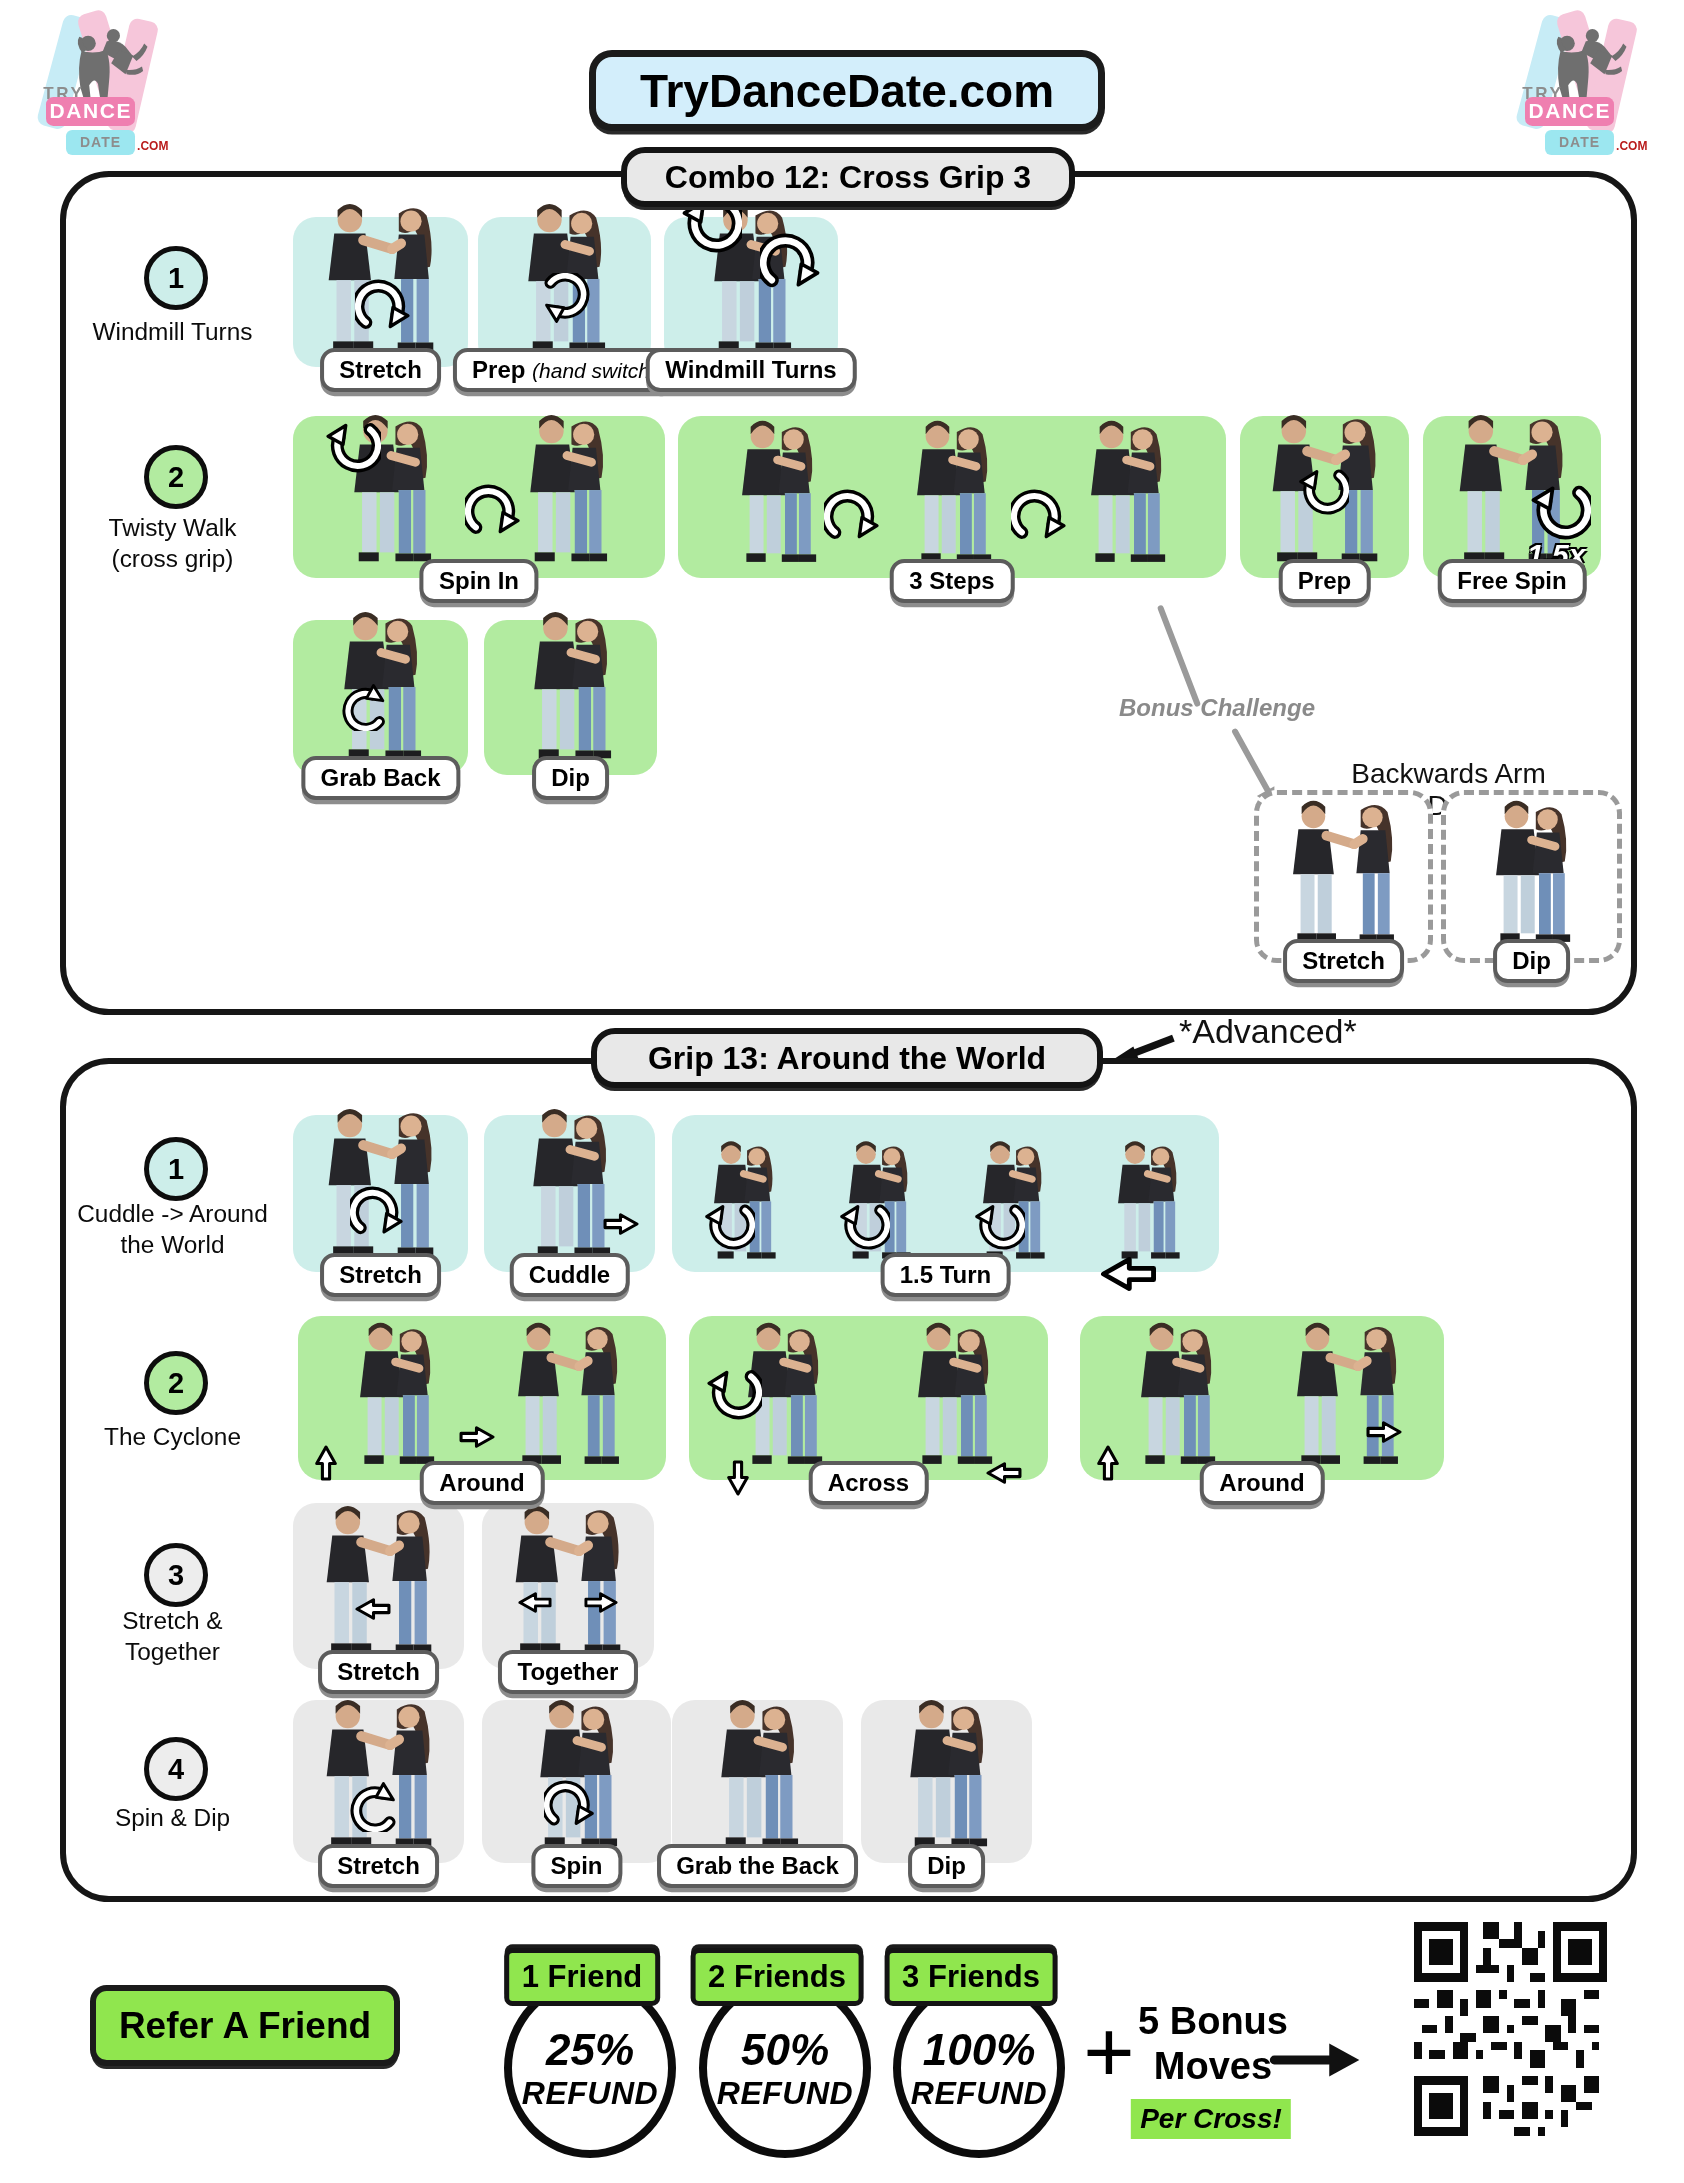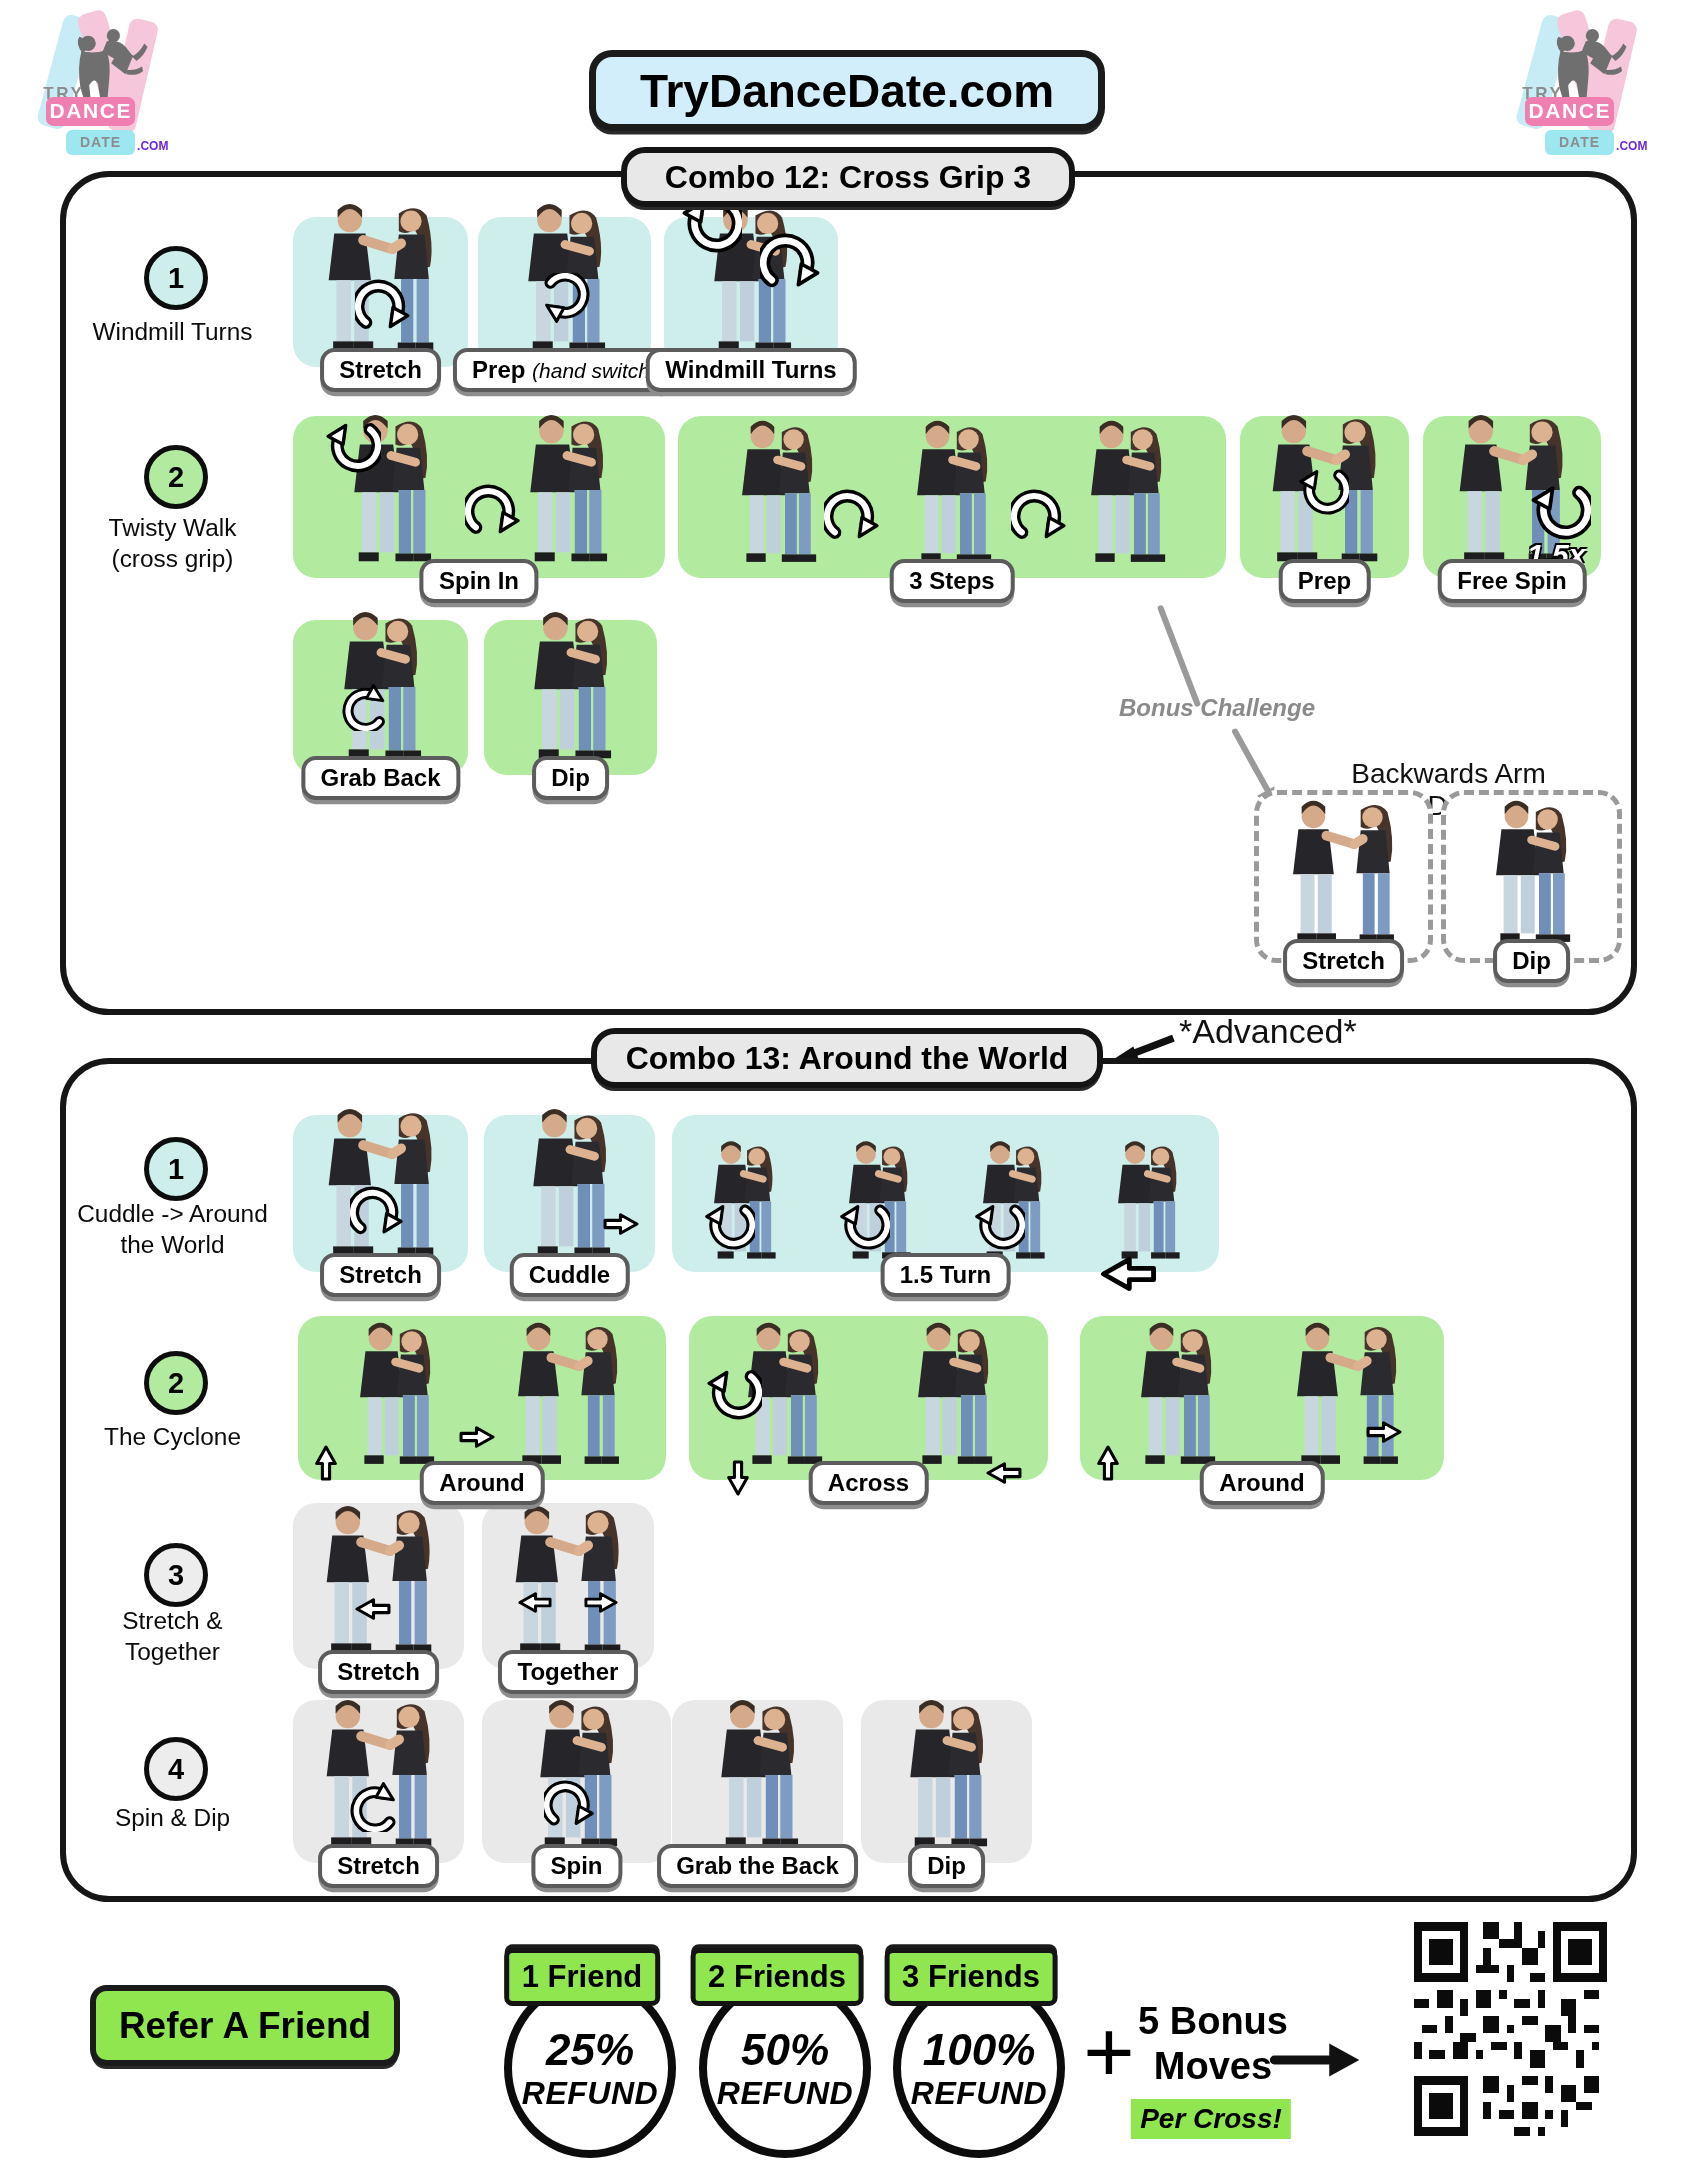--- a/index.html
+++ b/index.html
@@ -25,21 +25,21 @@
   .lsil{position:absolute;left:10.4px;top:9.4px;}
   .ltry{position:absolute;left:7.3px;top:76px;font-size:17px;font-weight:700;
         letter-spacing:2.6px;color:#8d8d8d;}
   .ldance{position:absolute;left:10.4px;top:89px;width:89px;height:29px;background:#ef7fb0;
           border-radius:7.3px;color:#fff;font-weight:700;font-size:21px;display:flex;
           align-items:center;justify-content:center;letter-spacing:1.6px;}
   .ldaterow{position:absolute;left:30px;top:122px;display:flex;align-items:flex-end;}
   .ldate{width:69px;height:25px;background:#9ce7f0;border-radius:6.2px;color:#8d8d8d;
          font-weight:700;font-size:14px;display:flex;align-items:center;justify-content:center;
          letter-spacing:1px;}
-  .lcom{font-size:12px;font-weight:700;color:#6d28d9;margin-left:2.1px;padding-bottom:2.1px;}
+  .lcom{font-size:12px;font-weight:700;color:#b91c1c;margin-left:2.1px;padding-bottom:2.1px;}
 
   
   .cardbox{position:absolute;width:1565px;height:832px;border:6.8px solid #161616;
            border-radius:49px;background:#fff;}
 
   
   .stepc{position:absolute;width:54px;height:54px;border-radius:50%;
          border:5.7px solid #0d0d0d;display:flex;align-items:center;justify-content:center;
          font-weight:700;font-size:29px;background:#fff;z-index:2;}
   .bg-cyan{background:#cdeeea;}
@@ -332,21 +332,21 @@
       <div class="pill"><span>Stretch</span></div>
     </div>
     <div class="card dashed" style="left:1375px;top:613px;width:171px;height:163px;">
       <svg class="fig" width="151" height="161" viewBox="0 0 290 310">
           <use href="#couple-close"></use>
         </svg>
       <div class="pill"><span>Dip</span></div>
     </div>
   </div>
 
-  <div class="hpill" style="left:591px;top:1028px;width:500px;height:48px;">Combo 13: Around the World</div>
+  <div class="hpill" style="left:591px;top:1028px;width:500px;height:48px;">Grip 13: Around the World</div>
   <div class="advtext" style="left:1179px;top:1012px;">*Advanced*</div>
   <svg class="abs" style="left:1101px;top:1032px;" width="78" height="37" viewBox="0 0 150 72">
     <path d="M140 12 L56 44" stroke="#111" stroke-width="14"></path>
     <path d="M10 62 L62 28 L74 56 z" fill="#111"></path>
   </svg>
 
   <div class="cardbox" style="left:60px;top:1058px;">
 
     <div class="stepc bg-cyan" style="left:78px;top:73px;">1</div>
     <div class="steplabel" style="top:134px;">

